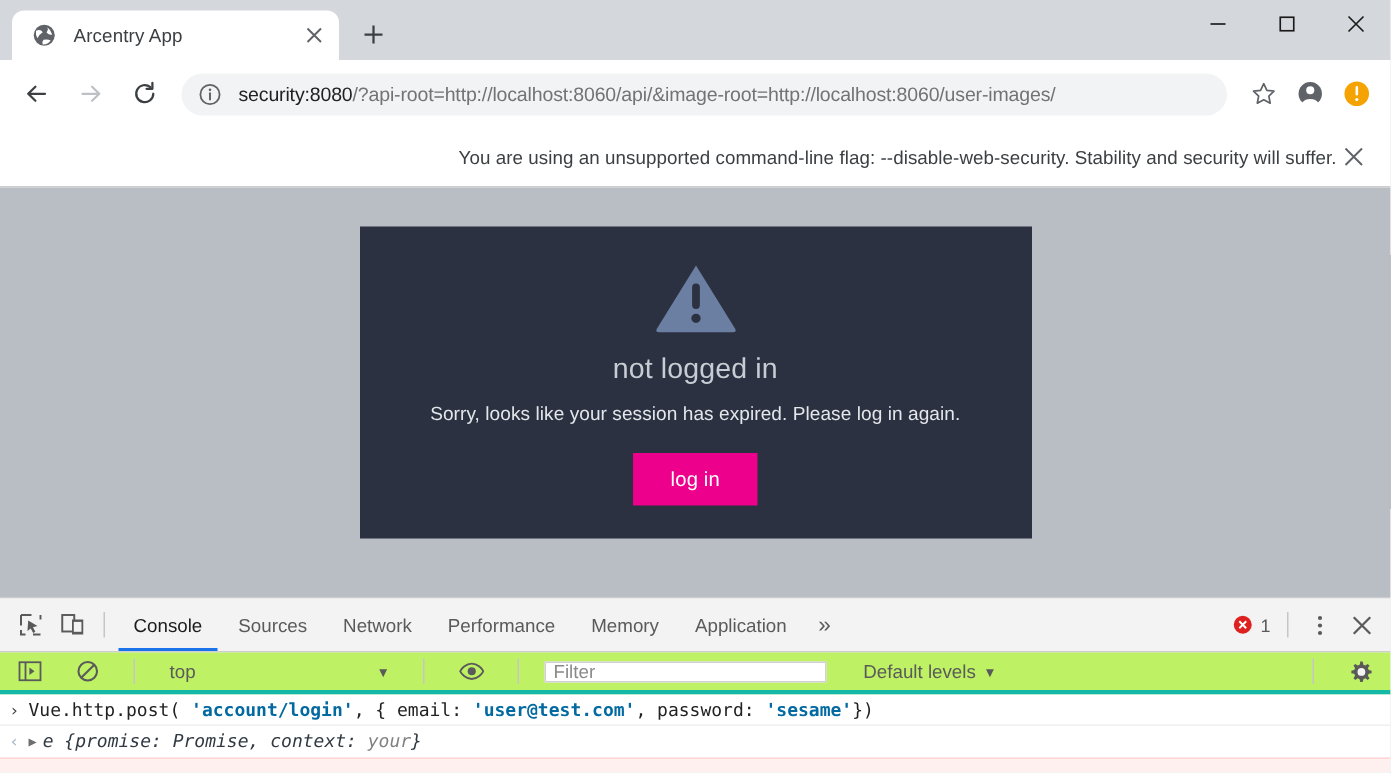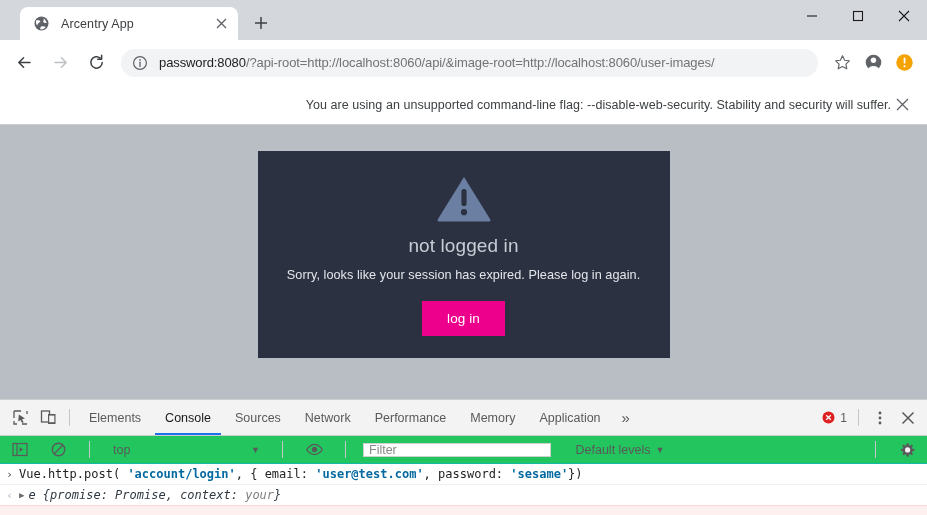--- a/index.html
+++ b/index.html
@@ -9,21 +9,21 @@
     overflow: hidden;
     background: #fff;
   }
   #app { width: 927px; height: 515px; position: relative; display: flex; flex-direction: column; }
 
   
   .titlebar {
     height: 40px; background: #d4d7dc; position: relative; flex: none;
     display: flex; align-items: flex-end;
   }
-  .tabstrip { display: flex; align-items: flex-end; height: 40px; padding-left: 20px; }
+  .tabstrip { display: flex; align-items: flex-end; height: 40px; padding-left: 8px; }
   .tab {
     position: relative; display: flex; align-items: center;
     height: 33px; width: 218px; background: #fff;
     border-radius: 8px 8px 0 0; padding: 0 8px 0 13px;
   }
   .tab-favicon { width: 17px; height: 17px; flex: none; margin-right: 11px; }
   .tab-title {
     flex: 1; font-size: 12.5px; color: #3c4043; white-space: nowrap;
     overflow: hidden; text-overflow: ellipsis; letter-spacing: .1px;
   }
@@ -64,21 +64,21 @@
   }
   .infobar-text { flex: 1; font-size: 12.5px; color: #3c4043; letter-spacing: .05px; }
   .infobar-close { width: 22px; height: 22px; display: flex; align-items: center; justify-content: center; }
 
   
   .viewport {
     flex: 1; background: #b9bdc4; position: relative;
     display: flex; align-items: flex-start; justify-content: center;
   }
   .modal {
-    width: 412px; margin-top: 26px; background: #2b3140;
+    width: 448px; margin-top: 26px; background: #2b3140;
     display: flex; flex-direction: column; align-items: center;
     padding: 22px 14px 22px;
   }
   .modal-icon { margin: 1px 0 8px; }
   .modal-title {
     font-size: 19px; color: #c8ccd4; font-weight: 400;
     margin-bottom: 11px; letter-spacing: .1px;
   }
   .modal-text {
     font-size: 12.7px; color: #e3e6ea; margin-bottom: 19px;
@@ -107,21 +107,21 @@
     content: ""; position: absolute; left: 2px; right: 2px; bottom: 0;
     height: 2px; background: #1a73e8;
   }
   .dt-more { padding: 0 9px; display: flex; align-items: center; font-size: 15px; color: #5a5a5a; }
   .dt-spacer { flex: 1; }
   .dt-errors { display: flex; align-items: center; gap: 5px; padding-right: 4px; }
   .dt-errcount { font-size: 12px; color: #5a5a5a; }
 
   .dt-filterbar {
     height: 28px; display: flex; align-items: center;
-    border-bottom: 1px solid #14b8a6; padding-left: 6px; background: #22c55e; gap: 10px;
+    border-bottom: 3px solid #14b8a6; padding-left: 6px; background: #bef264; gap: 10px;
   }
   .ctx-select {
     display: flex; align-items: center; width: 158px; height: 20px;
     padding: 0 5px 0 6px; font-size: 12.5px; color: #5a5a5a;
   }
   .ctx-select .caret { margin-left: auto; font-size: 9px; color: #5a5a5a; }
   .filter-input {
     flex: 1; max-width: 212px; height: 14px; background: #fff;
     border: 1px solid #d0d0d0; font-size: 12.5px; color: #5a5a5a;
     padding: 0 5px; font-family: "Liberation Sans", sans-serif;
@@ -212,21 +212,21 @@
       </svg>
     </div>
     <div class="omnibox">
       <span class="omni-icon">
         <svg width="16" height="16" viewBox="0 0 16 16">
           <circle cx="8" cy="8" r="6.4" fill="none" stroke="#5f6368" stroke-width="1.2"></circle>
           <path d="M8 7.2 L8 11.4" stroke="#5f6368" stroke-width="1.3" stroke-linecap="round"></path>
           <circle cx="8" cy="4.9" r="0.85" fill="#5f6368"></circle>
         </svg>
       </span>
-      <span class="omni-url"><span class="host">password:8080</span><span class="rest">/?api-root=http://localhost:8060/api/&amp;image-root=http://localhost:8060/user-images/</span></span>
+      <span class="omni-url"><span class="host">security:8080</span><span class="rest">/?api-root=http://localhost:8060/api/&amp;image-root=http://localhost:8060/user-images/</span></span>
     </div>
     <div class="tbtn">
       <svg width="17" height="17" viewBox="0 0 17 17">
         <path d="M8.5 1.8 L10.6 6.2 L15.3 6.8 L11.9 10.1 L12.8 14.8 L8.5 12.5 L4.2 14.8 L5.1 10.1 L1.7 6.8 L6.4 6.2 Z" fill="none" stroke="#5f6368" stroke-width="1.15" stroke-linejoin="round"></path>
       </svg>
     </div>
     <div class="tbtn">
       <svg width="19" height="19" viewBox="0 0 19 19">
         <circle cx="9.5" cy="9.5" r="7.8" fill="#5f6368"></circle>
         <circle cx="9.5" cy="7.2" r="2.7" fill="#fff"></circle>
@@ -276,21 +276,20 @@
         </svg>
       </div>
       <div class="dt-iconbtn">
         <svg width="17" height="17" viewBox="0 0 17 17">
           <rect x="1.5" y="2" width="8" height="11" fill="none" stroke="#5a5a5a" stroke-width="1.3"></rect>
           <rect x="8" y="5" width="7.5" height="10" fill="#5a5a5a"></rect>
           <rect x="9.2" y="6.6" width="5.1" height="6.6" fill="#f3f3f3"></rect>
         </svg>
       </div>
       <div class="dt-sep"></div>
-      <div class="dt-tab">Elements</div>
       <div class="dt-tab active">Console</div>
       <div class="dt-tab">Sources</div>
       <div class="dt-tab">Network</div>
       <div class="dt-tab">Performance</div>
       <div class="dt-tab">Memory</div>
       <div class="dt-tab">Application</div>
       <div class="dt-more">»</div>
       <div class="dt-spacer"></div>
       <div class="dt-errors">
         <svg width="13" height="13" viewBox="0 0 13 13">

